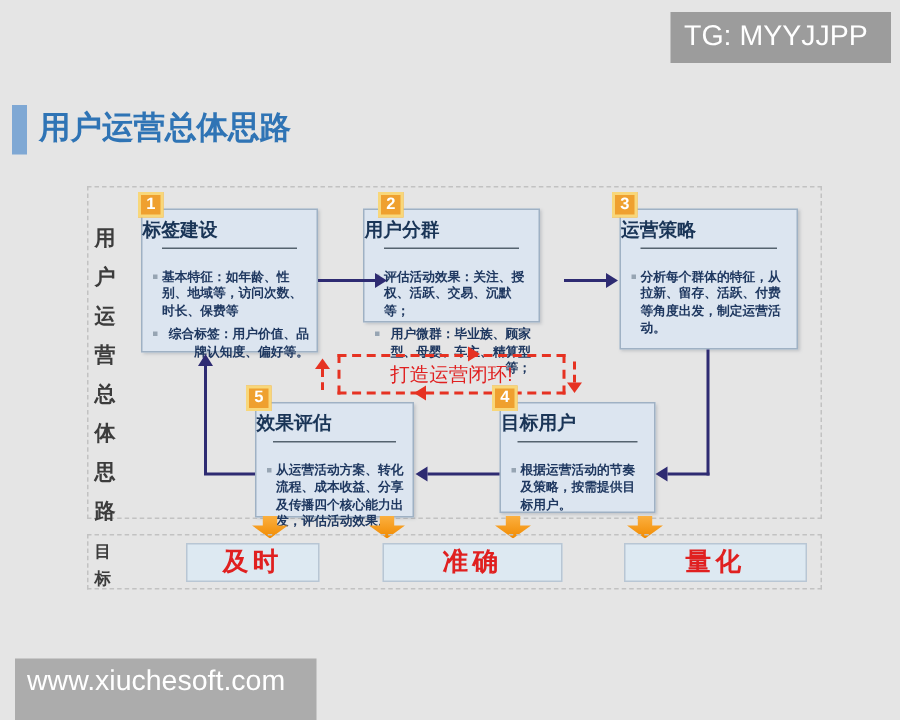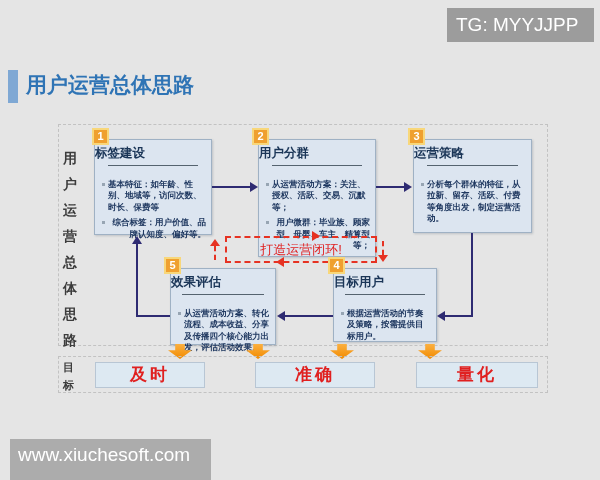--- a/index.html
+++ b/index.html
@@ -31,21 +31,21 @@
   
   .node { position:absolute; background:#dce5f0; border:1px solid #9fb1c4;
     box-shadow:1px 1px 2px rgba(120,130,140,.35); }
   .node-title { text-align:left; font-weight:bold; font-size:12.5px; color:#1a3557; padding-top:5px; }
   .node-sep { width:78%; margin:3px auto 2px auto; border-bottom:1px solid #55636f; }
   .node-body { font-size:8.5px; font-weight:700; color:#1f3860; padding:2px 5px 2px 5px; line-height:1.35;margin-top:11px; }
   .bl { position:relative; padding-left:8px; }
   .bl + .bl { margin-top:4px;text-align:right; }
   .bl::before { content:""; position:absolute; left:2px; top:4px; width:3px; height:3px; background:#97a5b3; }
   .node1 { left:94px;  top:139px; width:118px; height:96px; }
-  .node2 { left:258px; top:139px; width:118px; height:118px; }
+  .node2 { left:242px; top:139px; width:118px; height:76px; }
   .node3 { left:413px; top:139px; width:119px; height:94px; }
   .node5 { left:170px; top:268px; width:106px; height:77px; }
   .node4 { left:333px; top:268px; width:104px; height:74px; }
 
   .badge { position:absolute; width:17px; height:17px; background:#efa02f; border:2px solid #f8d77a;
     color:#fff; font-weight:bold; font-size:11px; text-align:center; line-height:13px; z-index:3; }
   .badge1 { left:92px;  top:128px; }
   .badge2 { left:252px; top:128px; }
   .badge3 { left:408px; top:128px; }
   .badge5 { left:164px; top:257px; }
@@ -69,21 +69,21 @@
   .rh-right { border-top:5px solid transparent; border-bottom:5px solid transparent; border-left:8px solid #e63222; }
   .rh-left  { border-top:5px solid transparent; border-bottom:5px solid transparent; border-right:8px solid #e63222; }
 
   
   .big-arrow { position:absolute; width:24px; height:15px; background:linear-gradient(#fbb040,#f18a00);
     clip-path:polygon(30% 0,70% 0,70% 42%,100% 42%,50% 100%,0 42%,30% 42%); }
 
   
   .goal-box { position:absolute; top:362px; height:26px; background:#dde9f2; border:1px solid #b8c6d4;
     color:#e02020; font-weight:bold; font-size:17px; text-align:center; line-height:24px; letter-spacing:3px; }
-  .g1 { left:95px; width:110px; }
+  .g1 { left:124px; width:89px; }
   .g2 { left:255px; width:120px; }
   .g3 { left:416px; width:122px; }
 </style>
 </head>
 <body>
 
 <div class="page">
 
   <div class="wm-top">TG: MYYJJPP</div>
   <div class="wm-bottom">www.xiuchesoft.com</div>
@@ -116,21 +116,21 @@
     <div class="node-body">
       <div class="bl">基本特征：如年龄、性别、地域等，访问次数、时长、保费等</div>
       <div class="bl">综合标签：用户价值、品牌认知度、偏好等。</div>
     </div>
   </div>
 
   <div class="node node2">
     <div class="node-title">用户分群</div>
     <div class="node-sep"></div>
     <div class="node-body">
-      <div class="bl">从运营活动方案：关注、授权、活跃、交易、沉默等；</div>
+      <div class="bl">评估活动效果：关注、授权、活跃、交易、沉默等；</div>
       <div class="bl">用户微群：毕业族、顾家型、母婴、车主、精算型等；</div>
     </div>
   </div>
 
   <div class="node node3">
     <div class="node-title">运营策略</div>
     <div class="node-sep"></div>
     <div class="node-body">
       <div class="bl">分析每个群体的特征，从拉新、留存、活跃、付费等角度出发，制定运营活动。</div>
     </div>

